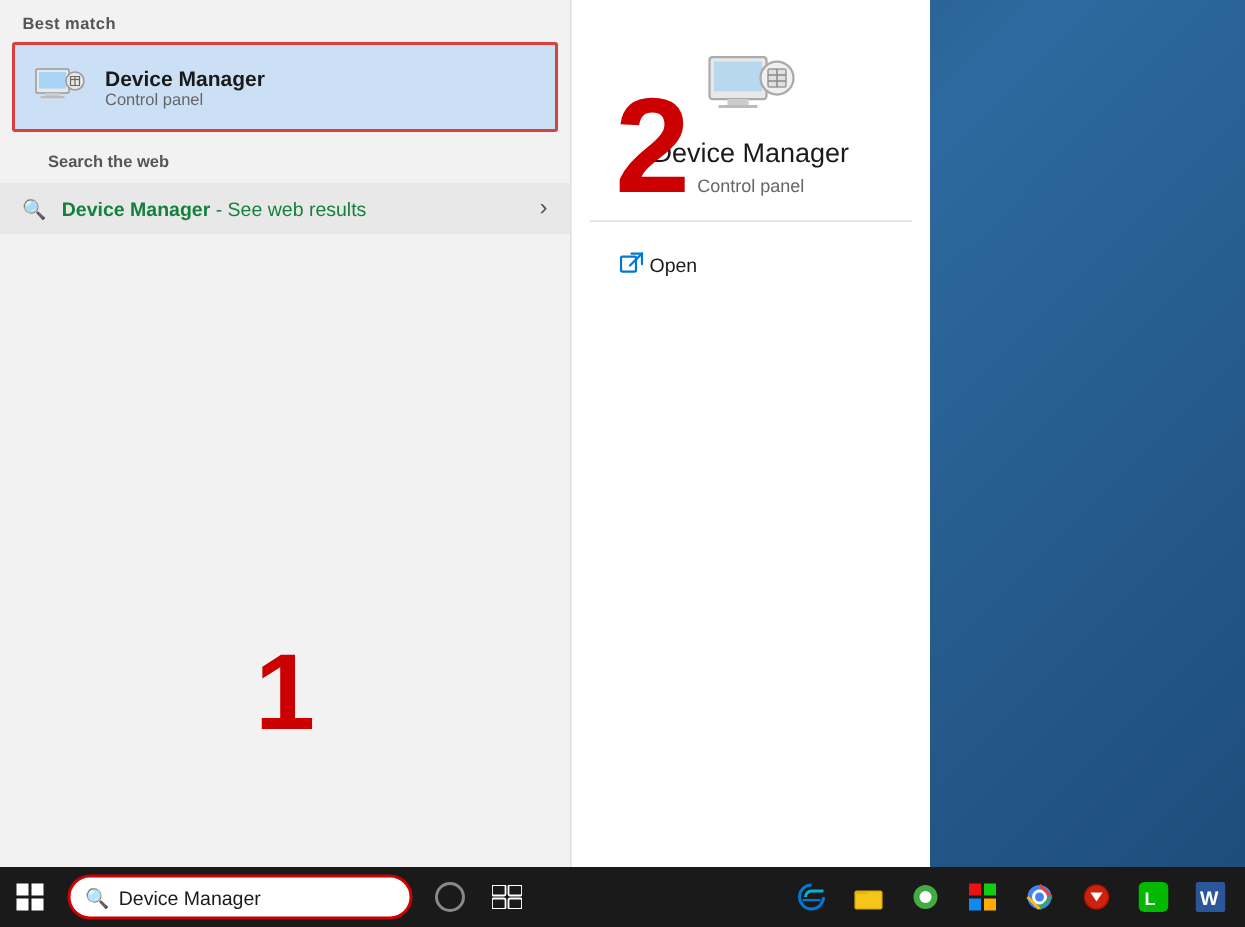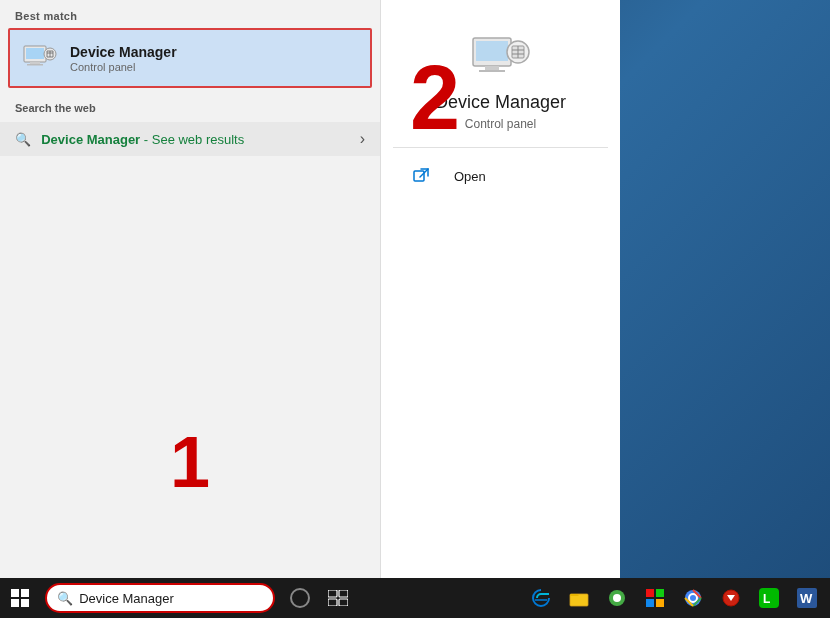--- a/index.html
+++ b/index.html
@@ -121,21 +121,21 @@
 
     .best-match-subtitle {
       font-size: 11px;
       color: #666;
       margin-top: 1px;
     }
 
     .search-web-label {
       font-size: 11px;
       color: #555;
-      padding: 14px 15px 8px 15px;
+      padding: 14px 15px 8px 32px;
       font-weight: 600;
     }
 
     .web-result-item {
       display: flex;
       align-items: center;
       padding: 8px 15px;
       gap: 10px;
       cursor: pointer;
       background: #e8e8e8;
@@ -481,21 +481,21 @@
       <line x1="43" y1="22" x2="55" y2="22" stroke="#888" stroke-width="1"></line>
       <line x1="43" y1="26" x2="55" y2="26" stroke="#888" stroke-width="1"></line>
       <line x1="49" y1="18" x2="49" y2="30" stroke="#888" stroke-width="1"></line>
     </svg>
 
     <div class="right-panel-title">Device Manager</div>
     <div class="right-panel-subtitle">Control panel</div>
 
     <div class="divider"></div>
 
-    <div class="open-button" style="display:flex; align-items:center; gap:25px; margin-left:20px; align-self:flex-start; cursor:pointer;">
+    <div class="open-button" style="display:flex; align-items:center; gap:4px; margin-left:20px; align-self:flex-start; cursor:pointer;">
 
       <svg width="16" height="16" viewBox="0 0 16 16">
         <rect x="1" y="3" width="10" height="10" rx="1" fill="none" stroke="#0078d4" stroke-width="1.5"></rect>
         <path d="M8 1 L15 1 L15 8" stroke="#0078d4" stroke-width="1.5" fill="none" stroke-linecap="round"></path>
         <line x1="7" y1="9" x2="15" y2="1" stroke="#0078d4" stroke-width="1.5" stroke-linecap="round"></line>
       </svg>
       <span class="open-label">Open</span>
     </div>
   </div>
 </div>

